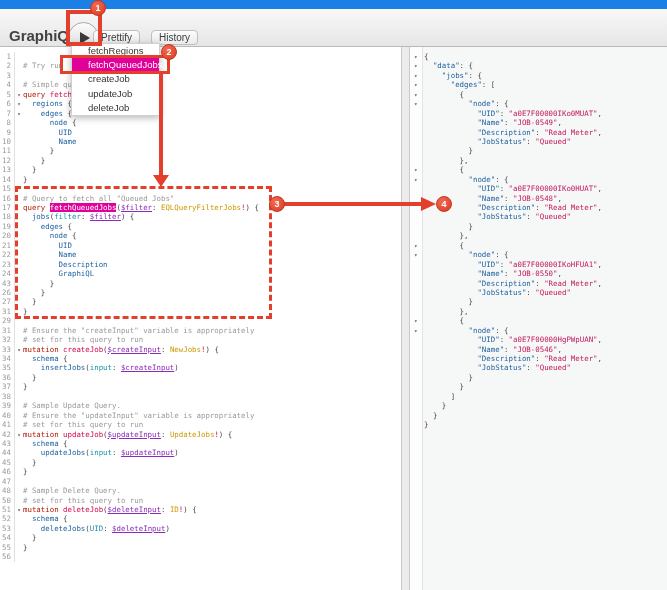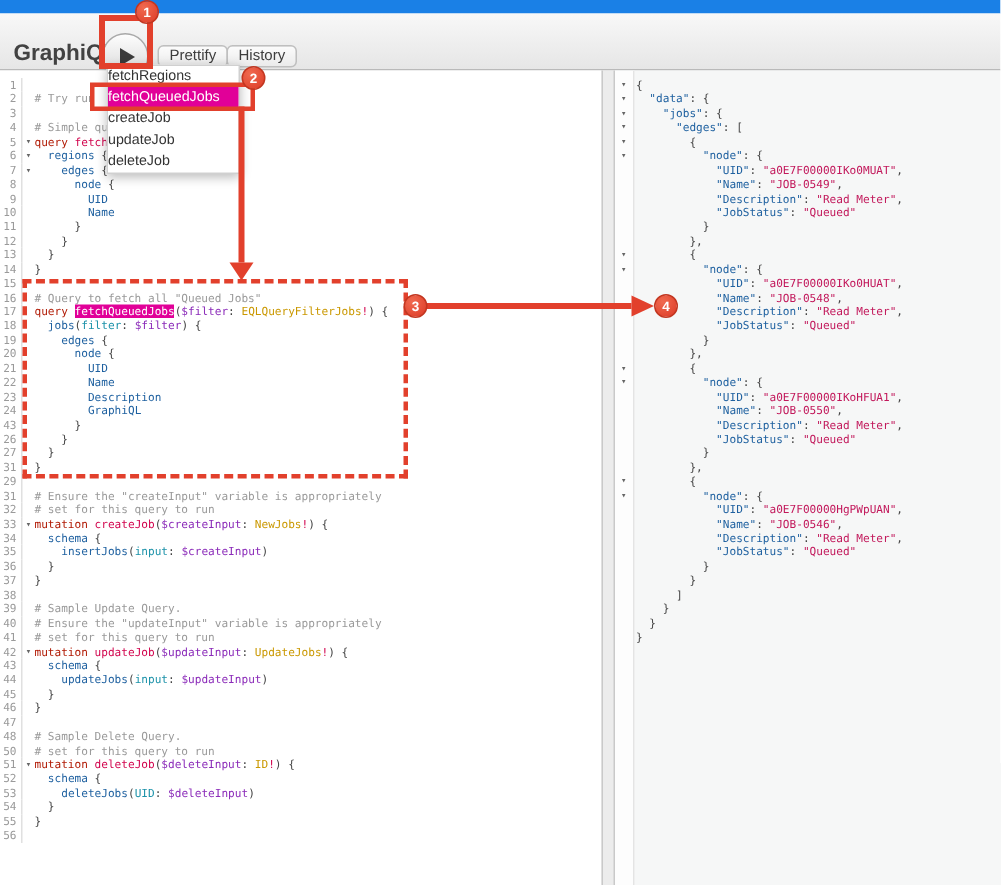--- a/index.html
+++ b/index.html
@@ -11,21 +11,21 @@
   .header { position:absolute; left:0; top:9px; width:667px; height:38px;
             background:linear-gradient(#f8f8f8,#e6e6e6); border-bottom:1px solid #b9b9b9; }
   .logo { position:absolute; left:9px; top:18px; font-size:15px; font-weight:600; color:#424242; letter-spacing:0; }
   .exec-btn { position:absolute; left:68px; top:13px; width:31px; height:31px; border-radius:50%;
               background:linear-gradient(#fdfdfd,#d6d6d6); border:1px solid #a9a9a9; cursor:pointer; }
   .exec-btn .tri { position:absolute; left:11px; top:9px; width:0; height:0;
                    border-left:10px solid #3a3a3a; border-top:6px solid transparent; border-bottom:6px solid transparent; }
   .tool-btn { position:absolute; top:21px; height:15px; padding:0 7px; font-size:10px; color:#3d3d3d;
               background:linear-gradient(#fcfcfc,#ebebeb); border:1px solid #bfbfbf; border-radius:4px;
               display:flex; align-items:center; justify-content:center; }
-  .btn-prettify { left:105px; min-width:41px; }
+  .btn-prettify { left:93px; min-width:41px; }
   .btn-history  { left:151px; min-width:41px; }
 
   
   .workspace { position:absolute; left:0; top:47px; width:667px; height:543px; }
   .editor-pane { position:absolute; left:0; top:0; width:401px; height:543px; background:#fff; overflow:hidden; }
   .divider { position:absolute; left:401px; top:0; width:9px; height:543px; background:#ececec;
              border-left:1px solid #c9c9c9; border-right:1px solid #c9c9c9; }
   .result-pane { position:absolute; left:410px; top:0; width:257px; height:543px; background:#f6f7f7; overflow:hidden; }
   .result-gutter { position:absolute; left:0; top:0; width:13px; height:543px; background:#fdfdfd; border-right:1px solid #e4e4e4; }
 
@@ -36,31 +36,31 @@
   .fold { width:8px; text-align:center; color:#666; font-size:6px; flex:none; }
   .result-pane .fold { width:14px; text-align:left; padding-left:4px; }
   .codetext { flex:none; }
   .t-plain { color:#141823; }
   .t-cmt  { color:#9a9a9a; }
   .t-kw   { color:#b11a04; }
   .t-def  { color:#d2054e; }
   .t-defhl{ color:#ffffff; background:#e10098; }
   .t-prop { color:#1f61a0; }
   .t-attr { color:#1c92a9; }
-  .t-var  { color:#8b2bb9; }
+  .t-var  { color:#8b2bb9;text-decoration:underline; }
   .t-type { color:#ca9800; }
   .t-bang { color:#d2054e; }
   .t-punc { color:#444444; }
   .t-key  { color:#1f61a0; }
   .t-str  { color:#c2185b; }
 
   
   .dropdown { position:absolute; left:71px; top:43px; width:89px; background:#fff;
               border:1px solid #d0d0d0; box-shadow:0 2px 7px rgba(0,0,0,.28); z-index:10; }
-  .dd-item { height:14.2px; line-height:14.2px; padding-left:0; font-size:9.5px; color:#333; cursor:pointer; white-space:nowrap; }
+  .dd-item { height:14.2px; line-height:14.2px; padding-left:16px; font-size:9.5px; color:#333; cursor:pointer; white-space:nowrap; }
   .dd-item.selected { background:#e10098; color:#fff; }
 
   
   .ann { z-index:30; }
   .ann-box { position:absolute; border:4px solid #e2402c; z-index:20; }
   .box-1 { left:66px; top:10px; width:36px; height:36px; }
   .box-2 { left:60px; top:55px; width:110px; height:19px; border-width:3.5px; z-index:22; }
   .box-3 { left:15px; top:186px; width:257px; height:133px; border:3px dashed #e2402c; z-index:5; }
   .badge { position:absolute; width:16px; height:16px; border-radius:50%; z-index:30;
            background:radial-gradient(circle at 35% 30%, #f06a50, #dd3a26); border:1px solid #c23620;

